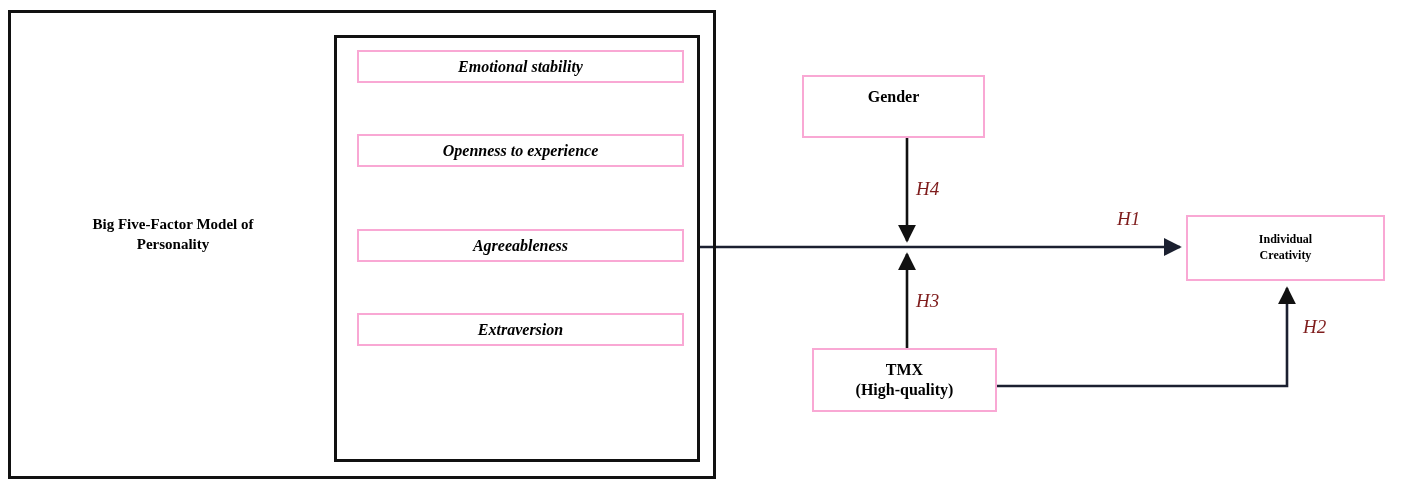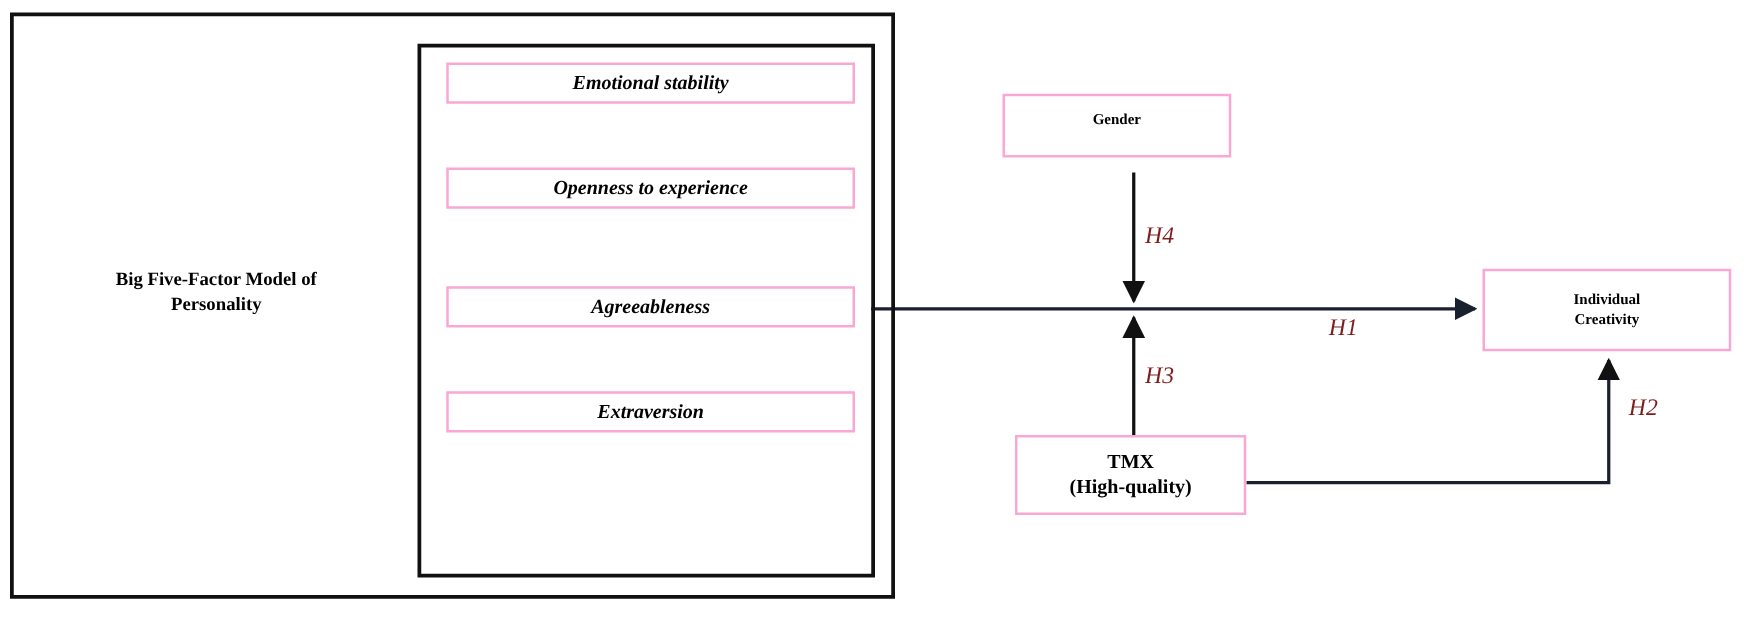--- a/index.html
+++ b/index.html
@@ -84,26 +84,26 @@
   .trait-1 { top: 134px; align-items: center; }
   .trait-2 { top: 229px; }
   .trait-3 { top: 313px; }
   .trait-4 { top: 397px; }
 
   
   #node-gender {
     left: 802px;
     top: 75px;
     width: 183px;
-    height: 51px;
+    height: 63px;
     border-width: 2.5px;
     align-items: flex-start;
     padding-top: 11px;
     font-weight: bold;
-    font-size: 12px;
+    font-size: 16px;
   }
   #node-creativity {
     left: 1186px;
     top: 215px;
     width: 199px;
     height: 66px;
     border-width: 2.5px;
     font-weight: bold;
     font-size: 12px;
     line-height: 1.3;
@@ -122,21 +122,21 @@
   
   .hyp-label {
     position: absolute;
     font-style: italic;
     font-size: 19px;
     color: #7f1d1d;
     white-space: nowrap;
   }
   #hyp-h4 { left: 916px; top: 178px; }
   #hyp-h3 { left: 916px; top: 290px; }
-  #hyp-h1 { left: 1063px; top: 208px; margin-top: 44px; }
+  #hyp-h1 { left: 1117px; top: 208px; }
   #hyp-h2 { left: 1303px; top: 316px; }
 </style>
 </head>
 <body>
 
 <div id="diagram-root">
 
   <svg id="wiring" viewBox="0 0 1411 494" width="1411" height="494" aria-hidden="true">
     <defs>
       <marker id="arrow-right" viewBox="0 0 10 10" refX="9" refY="5" markerWidth="7" markerHeight="7" orient="auto-start-reverse">

